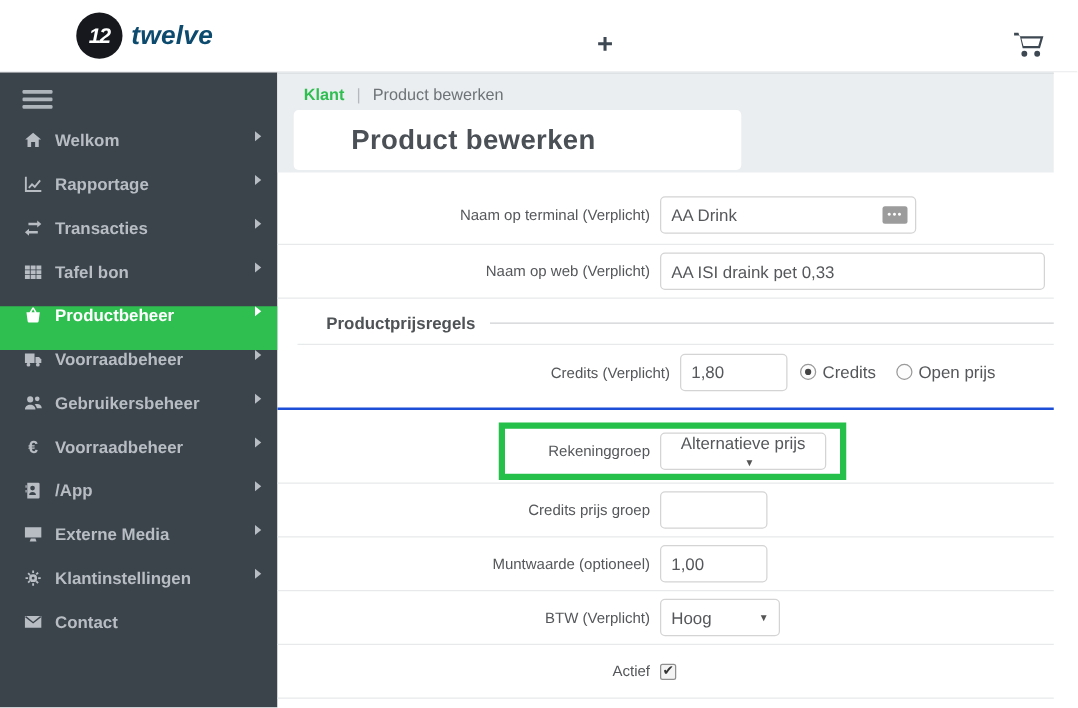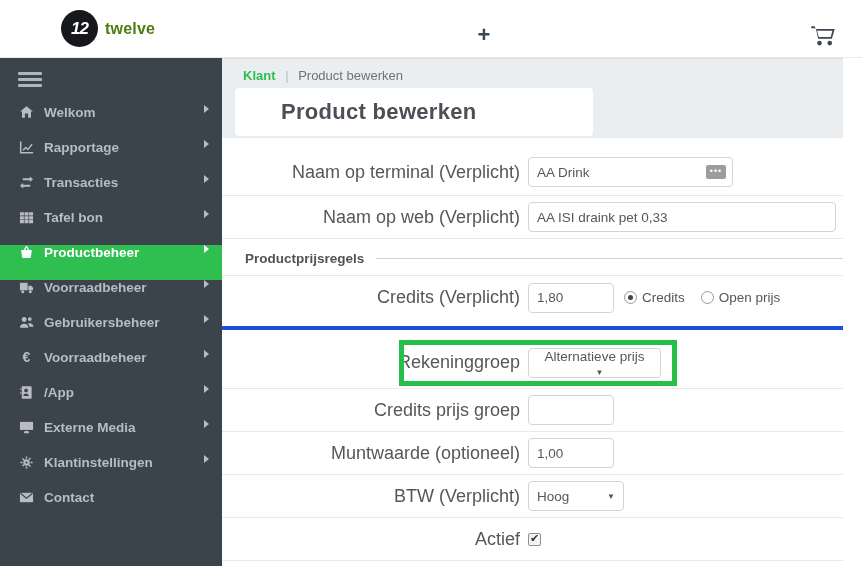--- a/index.html
+++ b/index.html
@@ -7,21 +7,21 @@
     font-family:"Liberation Sans", sans-serif; }
   .app { position:relative; width:829px; height:566px; }
 
   
   .topbar { position:absolute; top:0; left:0; width:862px; height:58px; background:#fff;
     border-bottom:1px solid #e9eaec; }
   .logo { position:absolute; left:61px; top:10px; display:flex; align-items:center; gap:7px; }
   .logo-badge { width:37px; height:37px; border-radius:50%; background:#16181d; color:#fff;
     display:flex; align-items:center; justify-content:center; font-weight:bold;
     font-style:italic; font-size:17px; letter-spacing:-1px; }
-  .logo-text { font-size:16px; font-weight:bold; color:#4d7c0f; letter-spacing:0.2px; }
+  .logo-text { font-size:21px; font-weight:bold; color:#0c4a6e; letter-spacing:0.2px;font-style:italic; }
   .topbar-plus { position:absolute; left:473px; top:25px; width:22px; height:22px; color:#3d4852;
     font-size:22px; font-weight:bold; line-height:20px; text-align:center; cursor:pointer; }
   .topbar-cart { position:absolute; right:26px; top:25px; width:26px; height:22px; color:#3d4852; cursor:pointer; }
   .topbar-cart svg { width:26px; height:22px; fill:currentColor; }
 
   
   .sidebar { position:absolute; top:58px; left:0; width:222px; height:508px; background:#3b434b; }
   .hamburger { margin:14px 0 0 18px; width:24px; cursor:pointer; }
   .hamburger span { display:block; height:3px; background:#aeb5bb; margin-bottom:3px; border-radius:1px; }
   .nav { margin-top:18px; }
@@ -42,32 +42,32 @@
   .breadcrumb { padding:9px 0 0 21px; font-size:13px; color:#6d7377; }
   .breadcrumb .crumb-active { color:#2fbe50; font-weight:bold; }
   .breadcrumb .sep { color:#b4b9bd; margin:0 6px; }
   .title-card { position:absolute; left:13px; top:29px; width:358px; height:48px; background:#ffffff;
     border-radius:4px; display:flex; align-items:center; }
   .page-title { margin-left:46px; font-size:22px; font-weight:bold; color:#4a5056; letter-spacing:0.3px; }
 
   .form { position:absolute; top:80px; left:0; width:621px; }
   .row { display:flex; align-items:center; border-bottom:1px solid #e8e9ea; padding:6px 0; min-height:43px; }
   .row-first { padding:19px 0 8px; }
-  .row .flabel { width:298px; text-align:right; font-size:18px; color:#55575a; flex:0 0 298px; }
+  .row .flabel { width:298px; text-align:right; font-size:12px; color:#55575a; flex:0 0 298px; }
   .row .ctrl { margin-left:8px; display:flex; align-items:center; }
   input.txt { height:30px; border:1px solid #d4d4d4; border-radius:4px; padding:0 8px;
     font-size:13.5px; color:#55575a; font-family:"Liberation Sans", sans-serif; outline:none; background:#fff; }
   .w-terminal { width:205px; padding-right:32px; }
   .w-web { width:308px; }
   .w-small { width:86px; }
   .input-wrap { position:relative; display:flex; align-items:center; }
   .input-helper { position:absolute; right:7px; width:20px; height:14px; background:#9c9c9c;
     border-radius:2px; color:#fff; font-size:9px; line-height:13px; text-align:center;
     letter-spacing:1px; cursor:pointer; }
-  .section { border-bottom:4px solid #1d4ed8; padding-bottom:7px; margin-bottom:7px; }
+  .section { border-bottom:2px solid #1d4ed8; padding-bottom:7px; margin-bottom:7px;padding-left:16px; }
   .section-head { display:flex; align-items:center; padding:12px 0 9px 23px; border-bottom:1px solid #e8e9ea; }
   .section-title { font-size:13.5px; font-weight:bold; color:#4f5356; white-space:nowrap; }
   .section-head .rule { flex:1; border-top:1px solid #cfd1d3; margin-left:12px; }
   .section .row:last-child { border-bottom:none; }
   .section .row { border-bottom:1px solid #e8e9ea; }
 
   .radio-group { display:flex; align-items:center; margin-left:10px; gap:16px; }
   .radio-opt { display:flex; align-items:center; gap:5px; font-size:13.5px; color:#55575a; cursor:pointer; }
   .radio { width:13px; height:13px; border:1px solid #9a9a9a; border-radius:50%; background:#fdfdfd; position:relative; }
   .radio.on::after { content:""; position:absolute; left:3px; top:3px; width:5px; height:5px;

